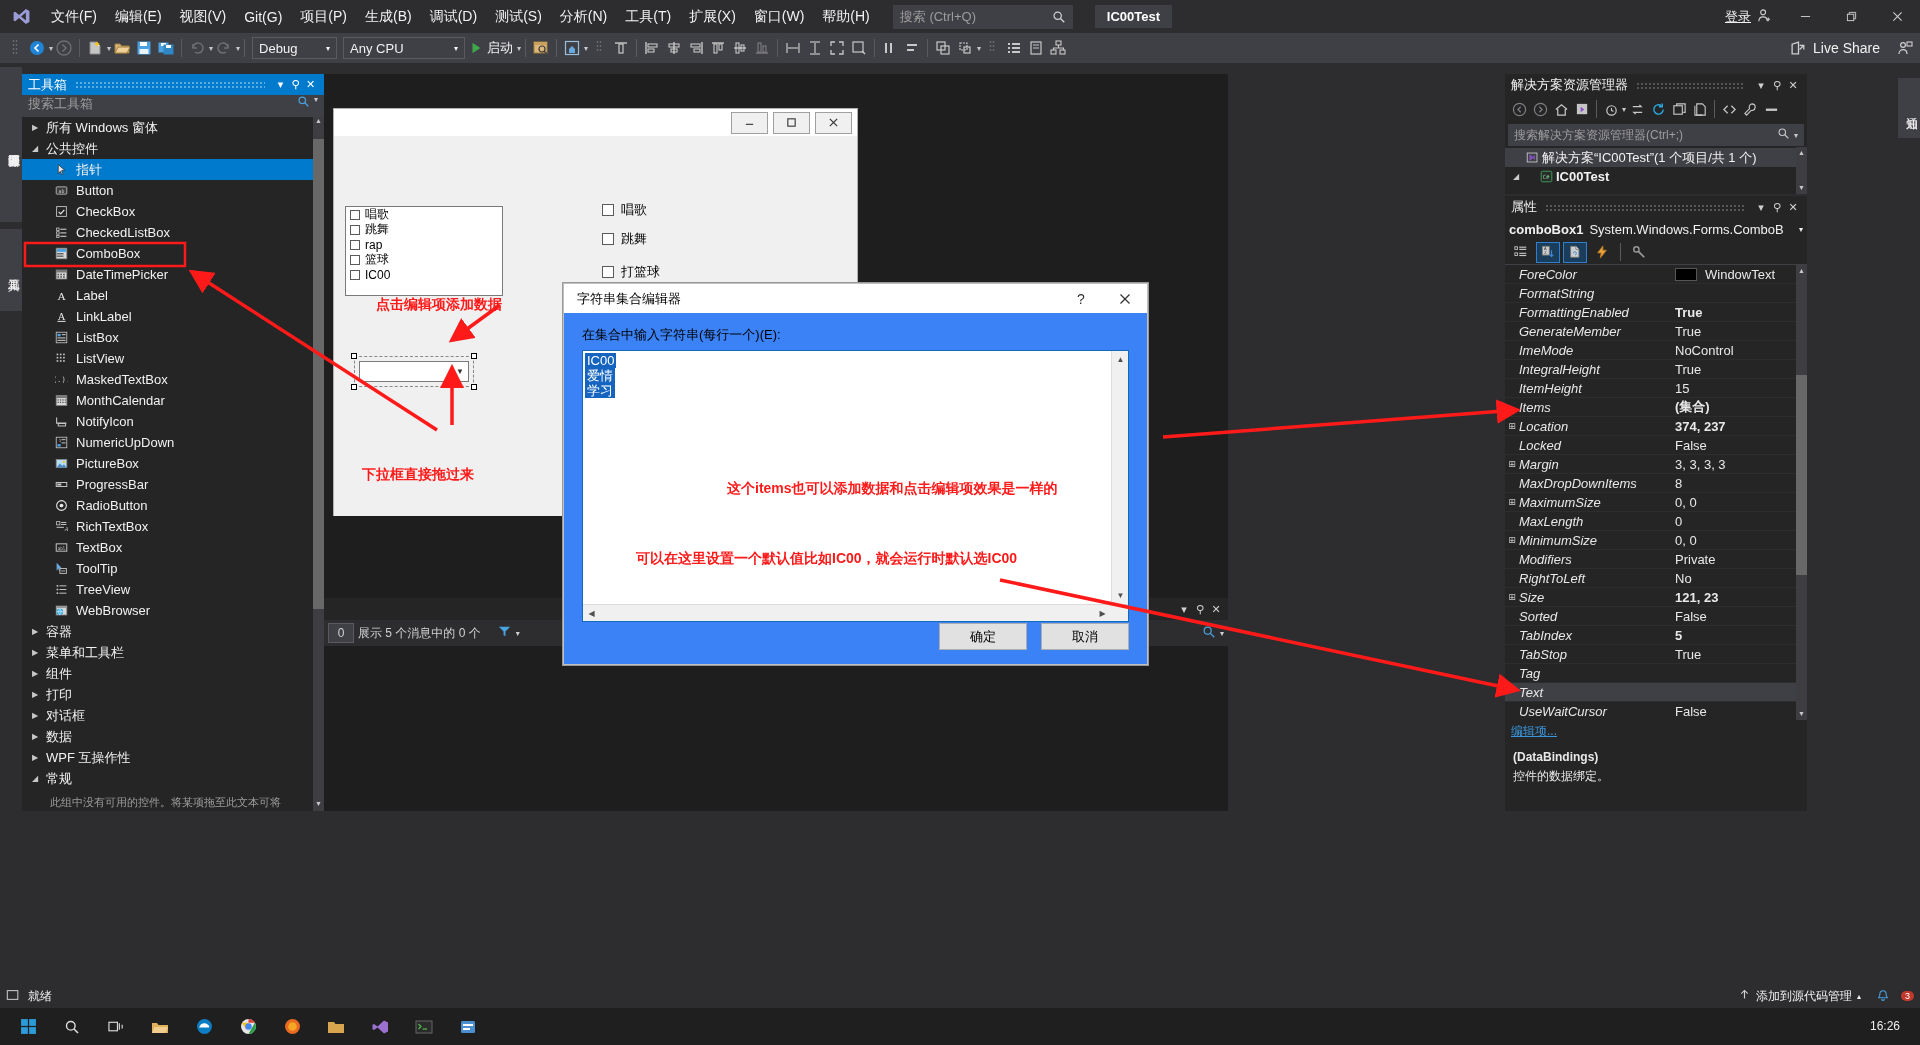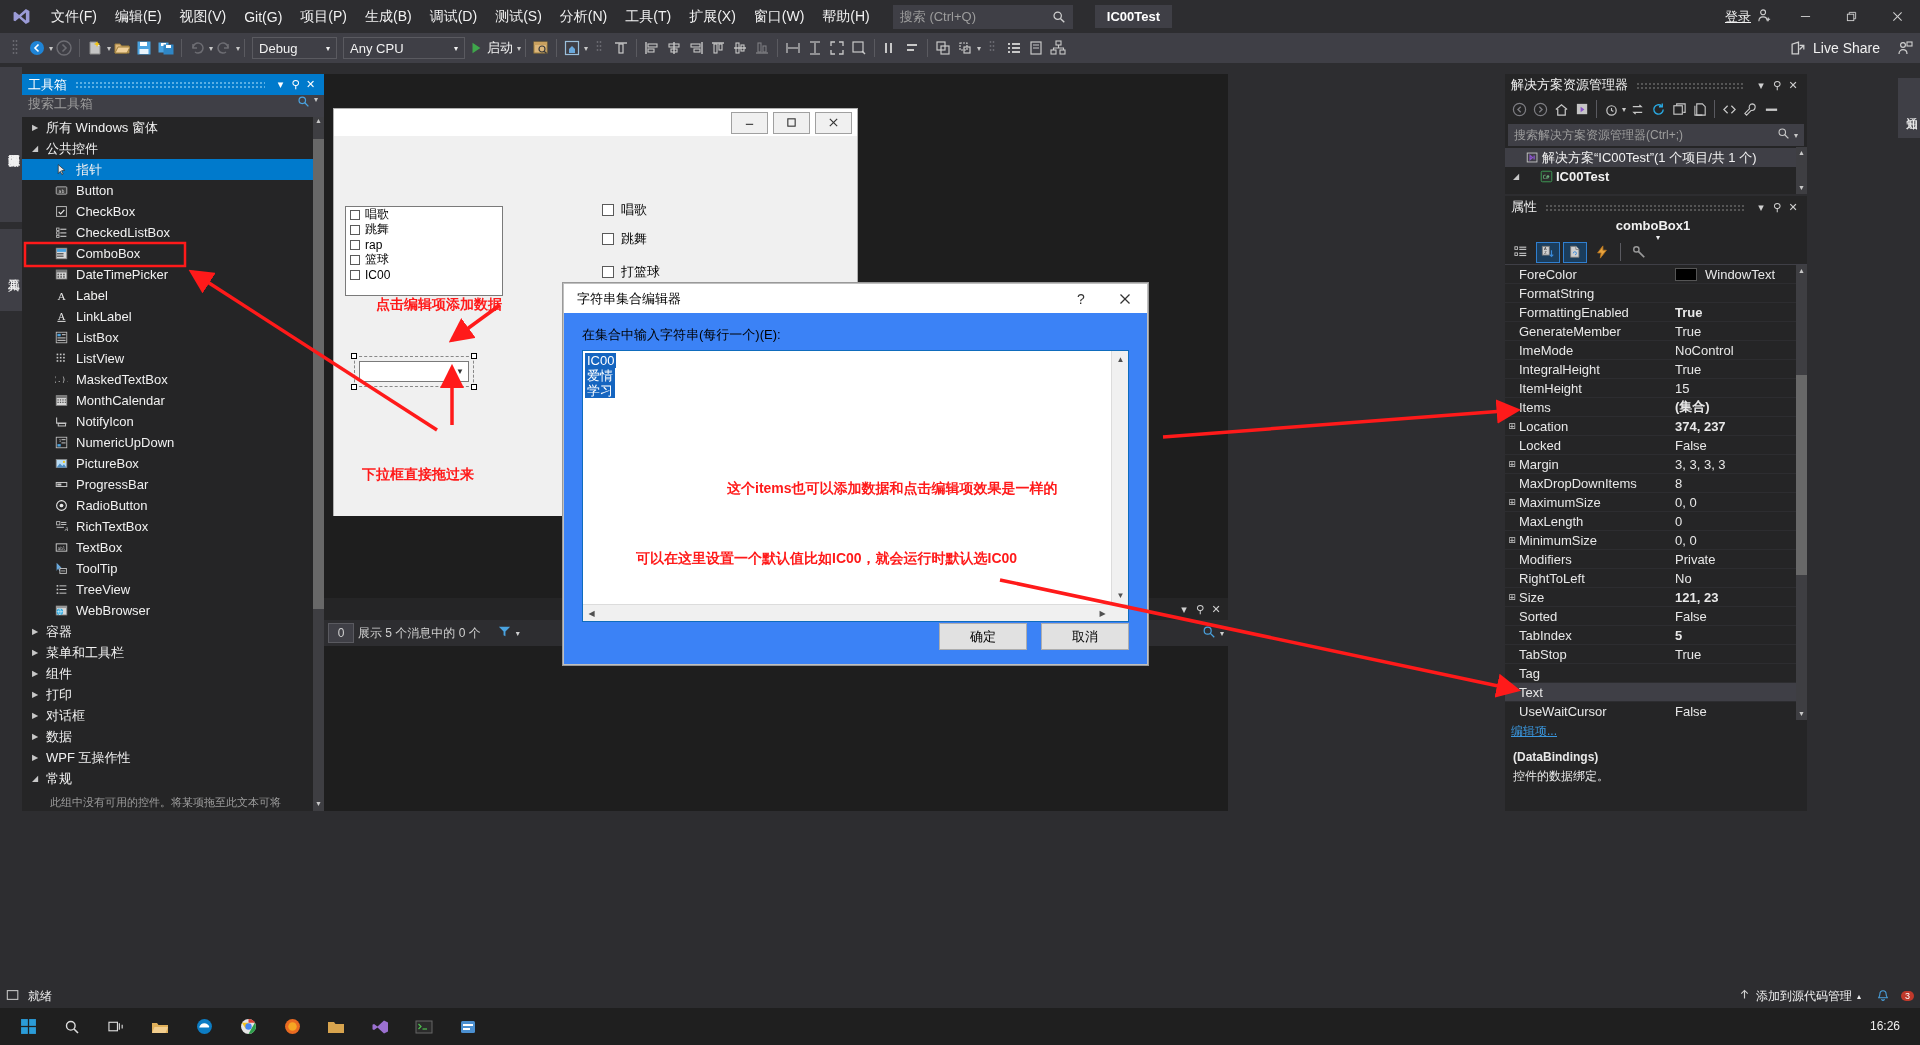--- a/index.html
+++ b/index.html
@@ -135,29 +135,29 @@
   .pn-title .ic { width:16px; text-align:center; font-size:11px; color:#d0d0d0; }
   .se-tools { height:26px; background:#252526; display:flex; align-items:center; padding:0 4px; gap:1px; }
   .se-tools .tb { min-width:20px; }
   .se-search { height:22px; margin:2px 3px; background:#3f3f46; border:1px solid #3f3f46; display:flex; align-items:center; padding:0 5px; color:#9d9d9d; font-size:12px; }
   .se-tree { background:#252526; }
   .se-row { height:19px; display:flex; align-items:center; font-size:13px; padding-left:4px; white-space:nowrap; }
   .se-row.sel { background:#3f3f46; }
   .se-row .tw { width:14px; font-size:8px; color:#c8c8c8; text-align:center; }
   .se-row .sico { width:19px; display:flex; align-items:center; justify-content:center; }
 
-  .prop-obj { height:22px; display:flex; align-items:center; font-size:13px; padding:0 4px; background:#252526;flex-direction:column; }
+  .prop-obj { height:22px; display:flex; align-items:center; font-size:13px; padding:0 4px; background:#252526; }
   .prop-obj b { font-weight:bold; margin-right:6px; }
   .prop-tools { height:25px; background:#252526; display:flex; align-items:center; padding:0 4px; gap:3px; border-bottom:1px solid #3f3f46; }
   .prop-tools .pt { width:24px; height:21px; display:flex; align-items:center; justify-content:center; }
   .prop-tools .pt.on { background:#1b3d5c; border:1px solid #2f7fd0; }
   .prop-grid { position:relative; background:#252526; overflow:hidden; }
   .prow { height:19px; display:flex; align-items:center; font-size:13px; border-bottom:1px solid #2d2d30; }
   .prow .exp { width:14px; text-align:center; font-size:9px; color:#c8c8c8; flex:none; }
-  .prow .pname { width:152px; color:#e8e8e8; overflow:hidden; white-space:nowrap; }
+  .prow .pname { width:152px; color:#e8e8e8; overflow:hidden; white-space:nowrap;font-style:italic; }
   .prow .pval { flex:1; color:#e8e8e8; padding-left:4px; white-space:nowrap; display:flex; align-items:center; }
   .prow.selrow { background:#3f3f46; }
   .prow .pval.bold { font-weight:bold; }
   .swatch { width:22px; height:13px; background:#000; border:1px solid #555; margin-right:8px; flex:none; }
   .prop-link { height:22px; display:flex; align-items:center; padding-left:6px; color:#3a96dd; font-size:12px; text-decoration:underline; }
   .prop-desc { padding:6px 8px; font-size:12px; color:#e8e8e8; line-height:19px; }
   .prop-desc .t { font-weight:bold; }
   .vscroll { position:absolute; right:0; top:0; width:11px; background:#3e3e42; }
   .vscroll .thumb { position:absolute; left:0; width:11px; background:#686868; }
   .vscroll .ar { position:absolute; left:0; width:11px; height:12px; color:#c8c8c8; font-size:7px; text-align:center; line-height:12px; }

